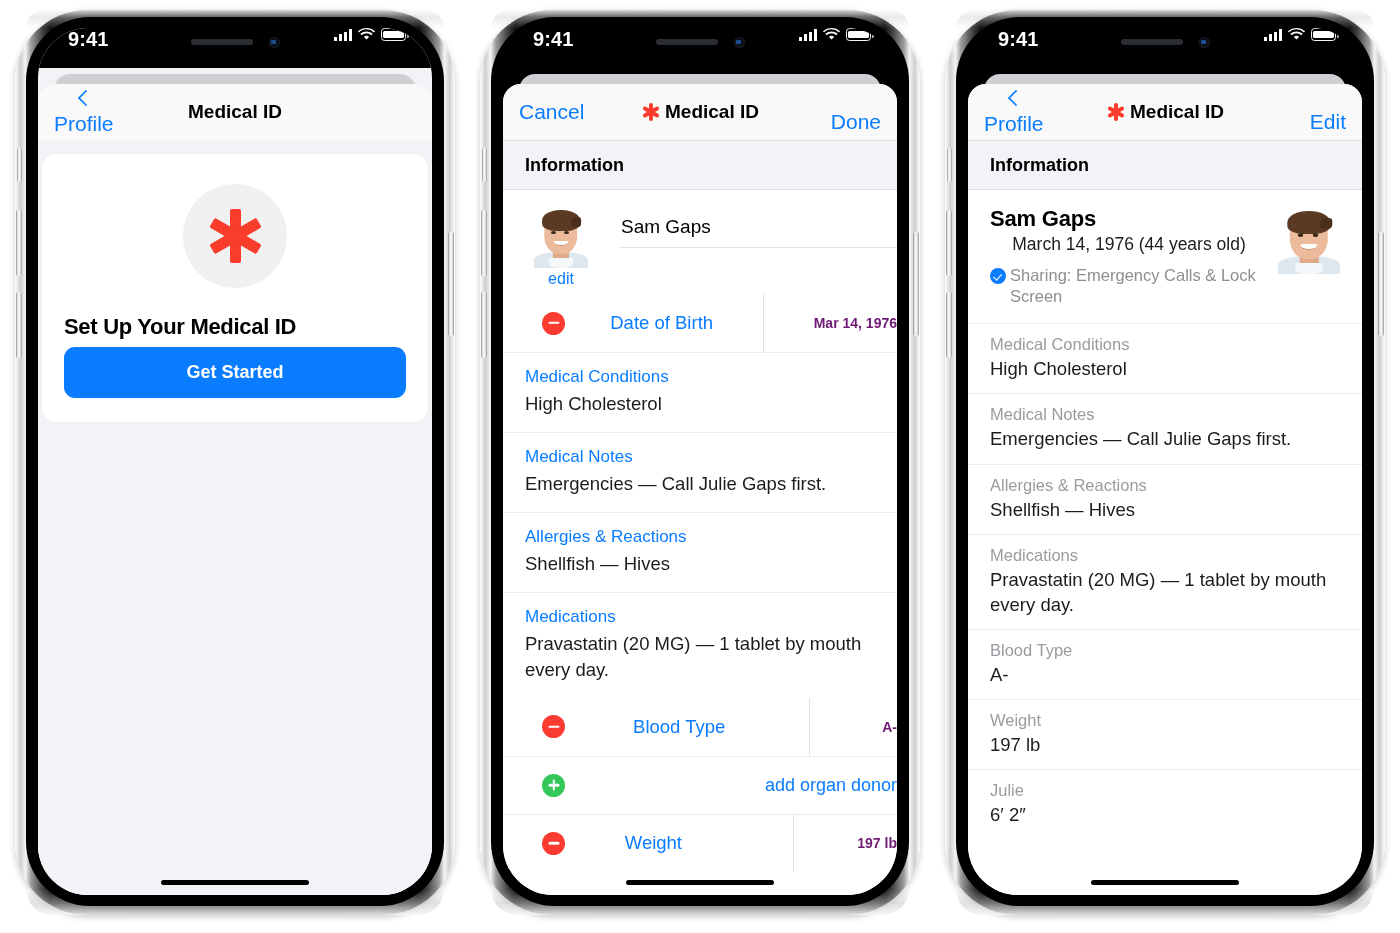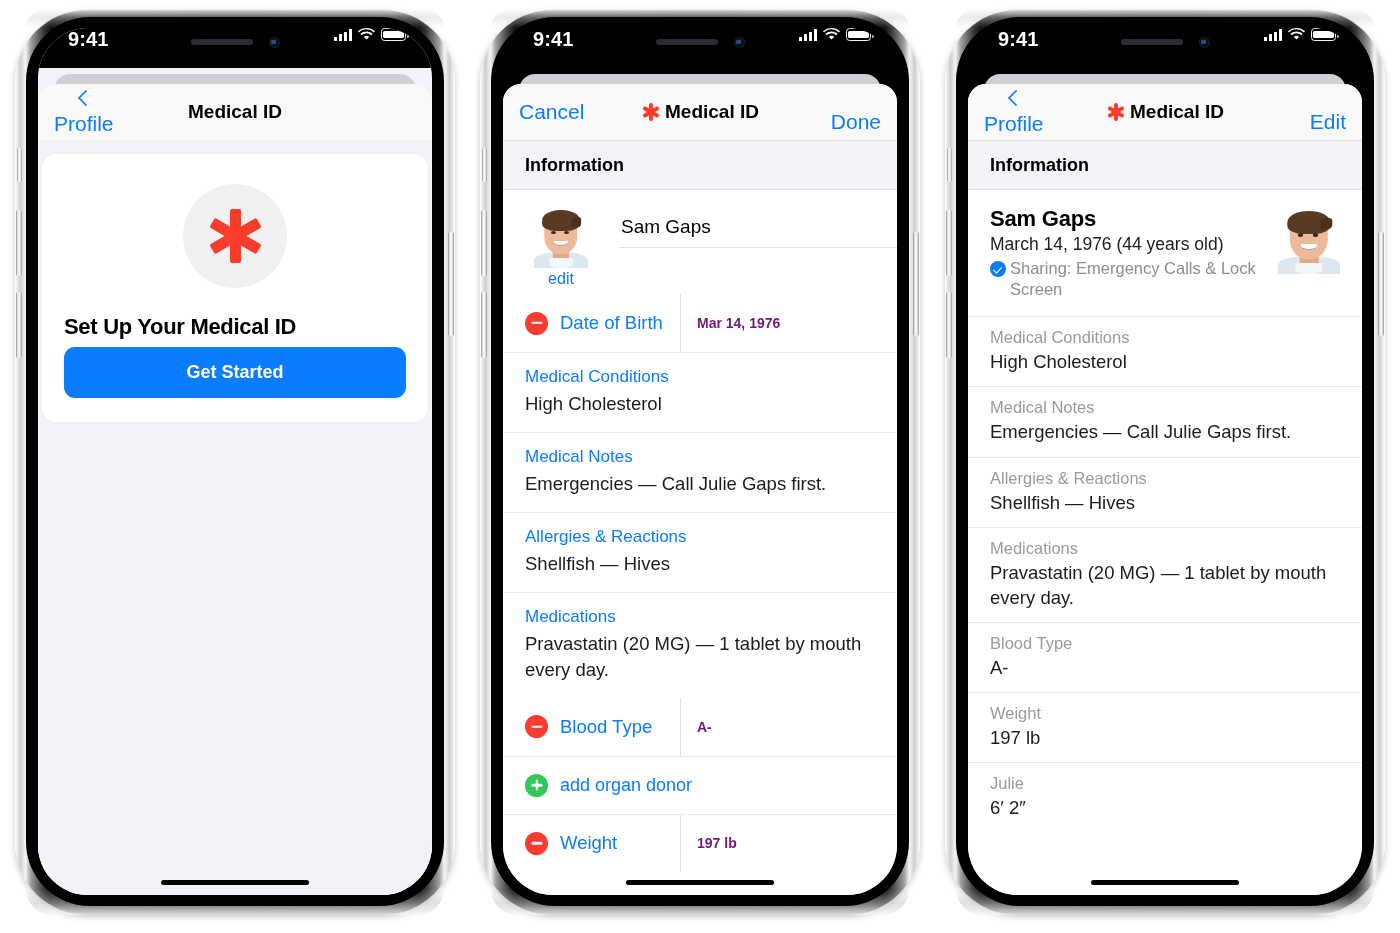--- a/index.html
+++ b/index.html
@@ -366,22 +366,23 @@
     color: #000;
     padding-bottom: 9px;
     border-bottom: 1px solid #e2e2e6;
     padding-left: 2px;
   }
 
   .row-field {
     display: flex;
     align-items: center;
     min-height: 58px;
-    padding-left: 22px;
-    position: relative;
+    padding-left: 39px;
+    position: relative;
+    justify-content: space-between;
   }
   .row-field + .row-field { border-top: 1px solid #ececf0; }
 
   .circle-btn {
     width: 23px; height: 23px;
     border-radius: 50%;
     flex: 0 0 auto;
     margin-right: 12px;
     position: relative;
     cursor: pointer;
@@ -458,21 +459,22 @@
   .hero-name {
     font-size: 22px;
     font-weight: bold;
     color: #000;
     letter-spacing: -0.2px;
     margin-bottom: 2px;
   }
   .hero-dob {
     font-size: 17.5px;
     color: #1c1c1e;
-    margin-bottom: 3px;
+    margin-bottom: 10px;
+    text-align: center;
   }
   .hero-share {
     font-size: 16.5px;
     color: #8e8e93;
     line-height: 1.28;
     display: flex;
     gap: 4px;
   }
   .check-badge {
     width: 16px; height: 16px;

